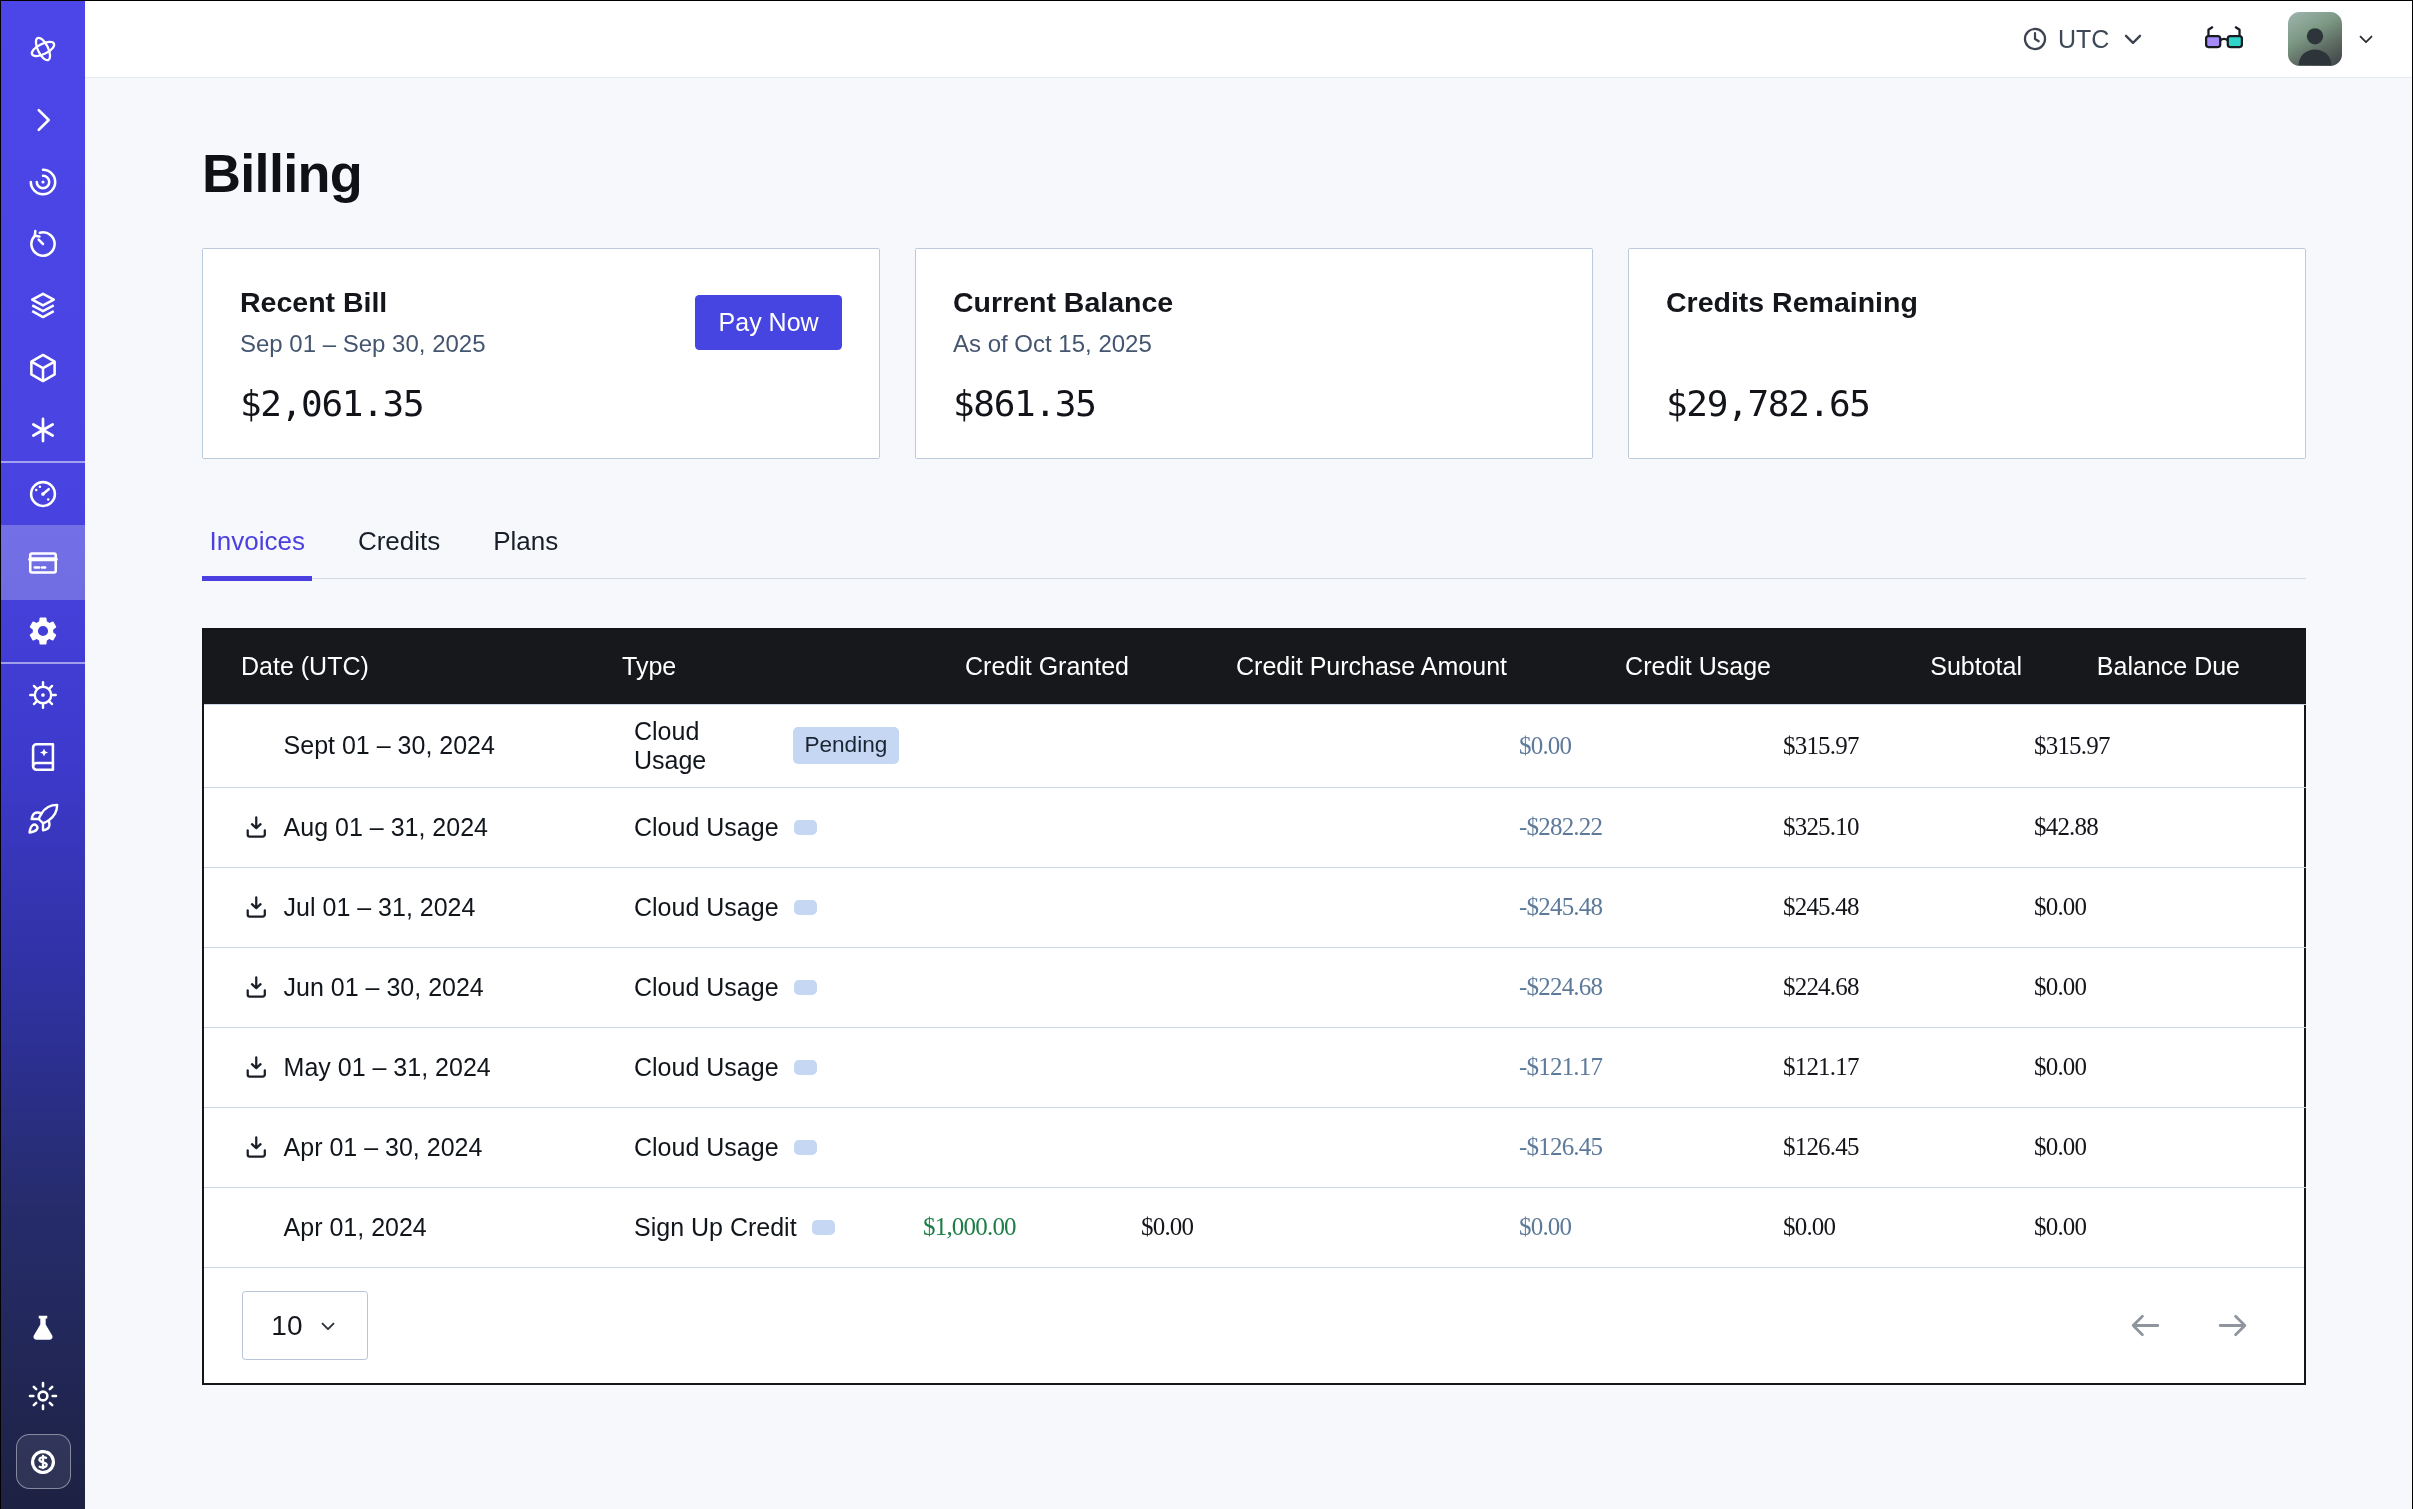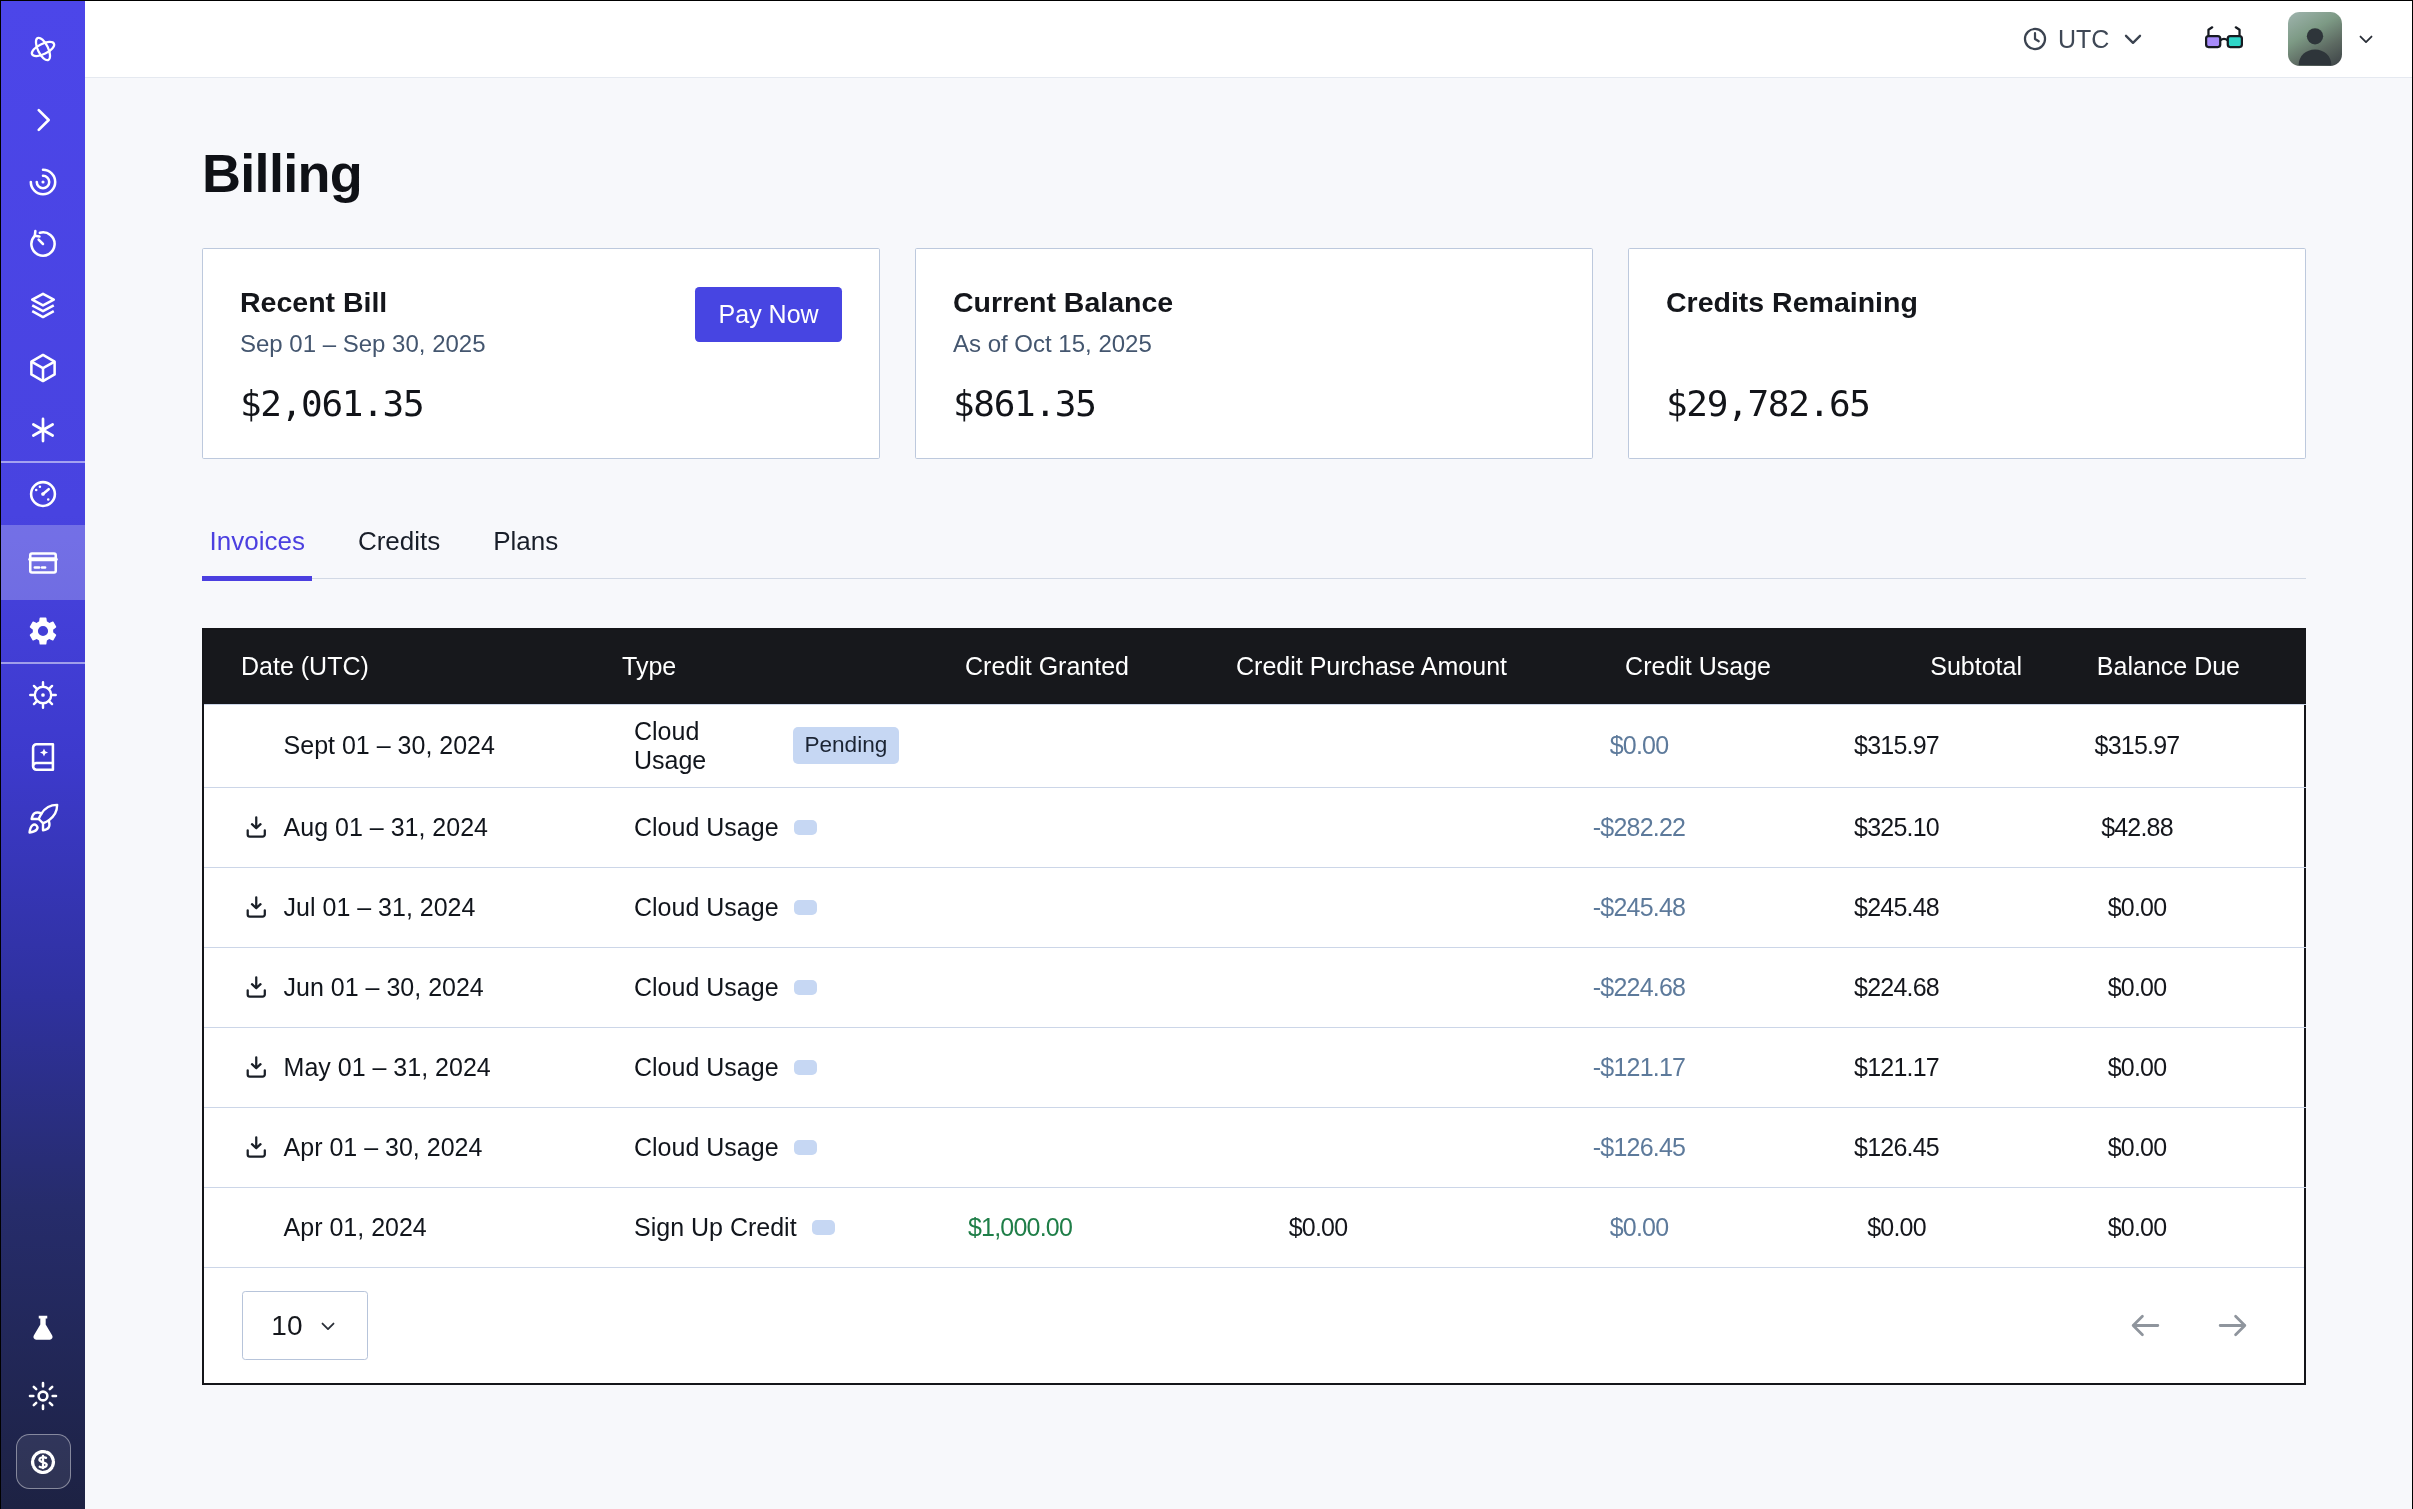--- a/index.html
+++ b/index.html
@@ -39,21 +39,21 @@
 
   .content{flex:1;background:#f7f8fb;padding:0 106px 0 117px;overflow:hidden;}
   .page-title{font-size:54px;font-weight:700;color:#0f1116;margin:64px 0 0;letter-spacing:-0.7px;}
 
   
   .cards{display:grid;grid-template-columns:1fr 1fr 1fr;gap:35px;margin-top:44px;}
   .card{background:#fff;border:1.7px solid #bdc9dd;border-radius:1.7px;height:211px;padding:37px 37px;position:relative;}
   .card-title{font-size:28.5px;font-weight:600;color:#14161b;}
   .card-sub{font-size:24px;color:#44566f;margin-top:11px;min-height:30px;}
   .card-amount{font-family:"DejaVu Sans Mono","Liberation Mono",monospace;font-size:36px;color:#121419;margin-top:23.4px;letter-spacing:-1.3px;}
-  .pay-btn{position:absolute;top:38px;right:37px;background:#4745e2;color:#fff;font-size:25px;line-height:1;
+  .pay-btn{position:absolute;top:46px;right:37px;background:#4745e2;color:#fff;font-size:25px;line-height:1;
     padding:15px 23.4px;border:none;border-radius:4.2px;cursor:pointer;font-family:inherit;}
 
   
   .tabs{margin-top:67px;display:flex;gap:38px;border-bottom:1.7px solid #d2d9e5;}
   .tab{font-size:26px;color:#181e29;padding:0 7.5px 21px;position:relative;cursor:pointer;}
   .tab.active{color:#4b3fe0;}
   .tab.active::after{content:"";position:absolute;left:0;right:0;bottom:-2.5px;height:4.2px;background:#4b3fe0;}
 
   
   .table-wrap{margin-top:49px;border:2.5px solid #141519;background:#fff;}
@@ -63,21 +63,21 @@
   th.h-right{text-align:right;}
   th.h-date{padding-left:37px;}
   th.h-balance{padding-right:66px;}
   tbody td{height:80px;border-top:1.7px solid #ccd6e8;font-size:25px;color:#11151c;padding:12px;vertical-align:middle;}
   .cell-date{display:flex;align-items:center;padding-left:25px;gap:12.6px;}
   .dl-slot{width:30px;height:30px;flex:none;display:flex;align-items:center;justify-content:center;}
   .dl-slot svg{width:28.5px;height:28.5px;color:#1a1f27;}
   .cell-type{display:flex;align-items:center;}
   .badge{display:inline-block;background:#c6d7f3;color:#1b2433;font-size:22.6px;line-height:1;
     padding:7.5px 11.7px;border-radius:5px;margin-left:15px;}
-  td.num{font-family:Liberation Sans, sans-serif;text-align:center;letter-spacing:-0.8px;color:#14161c;}
+  td.num{font-family:Liberation Serif, serif;text-align:left;letter-spacing:-0.8px;color:#14161c;}
   td.c-usage{color:#5d7a9b;}
   td.c-granted{color:#1f7e48;}
   td.c-balance{padding-right:66px;}
 
   .pagination{height:116px;border-top:1.7px solid #ccd6e8;display:flex;align-items:center;padding:0 52px 0 38px;}
   .page-size{width:126px;height:69px;border:1.7px solid #b7c4da;border-radius:3.3px;background:#fff;display:flex;
     align-items:center;justify-content:center;gap:14.2px;font-size:28px;color:#15171c;cursor:pointer;}
   .page-size svg{width:22px;height:22px;color:#2a2f38;}
   .pg-arrows{margin-left:auto;display:flex;gap:47px;}
   .pg-arrow{width:40px;height:40px;color:#8f959d;cursor:pointer;display:flex;align-items:center;justify-content:center;}

